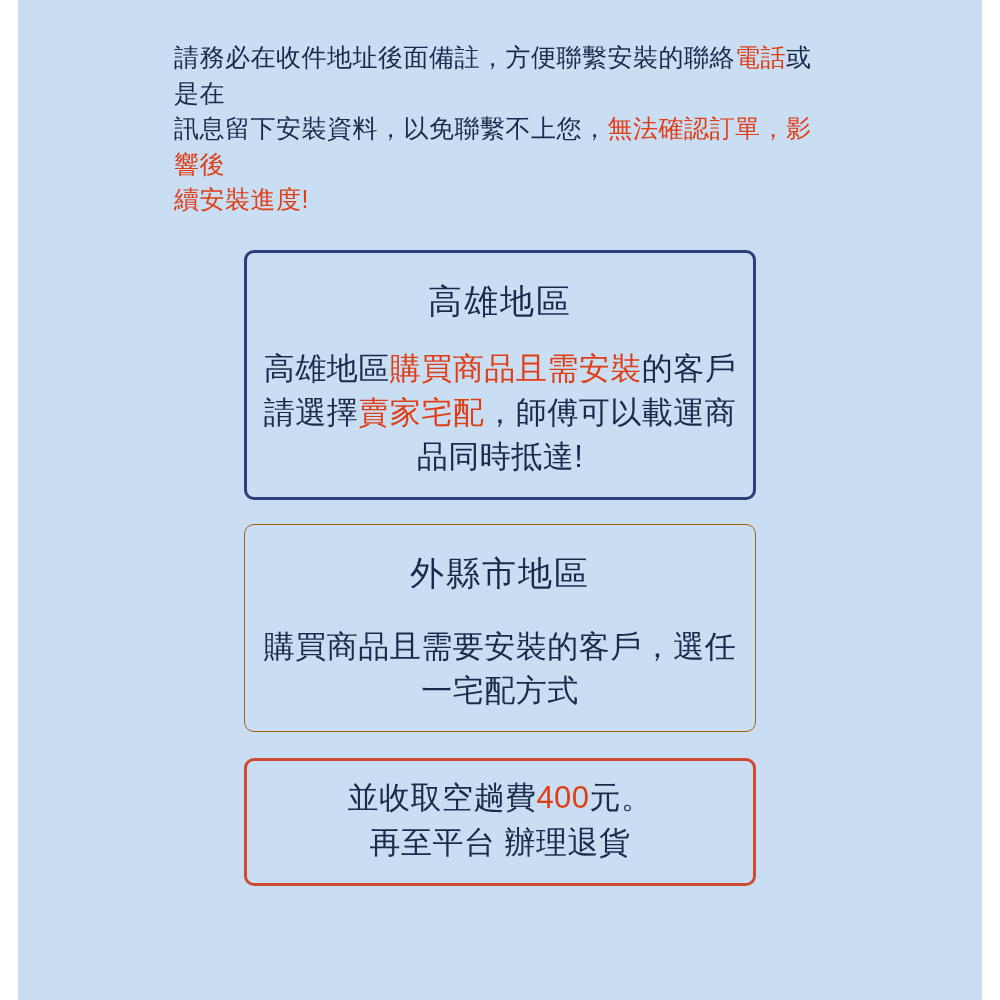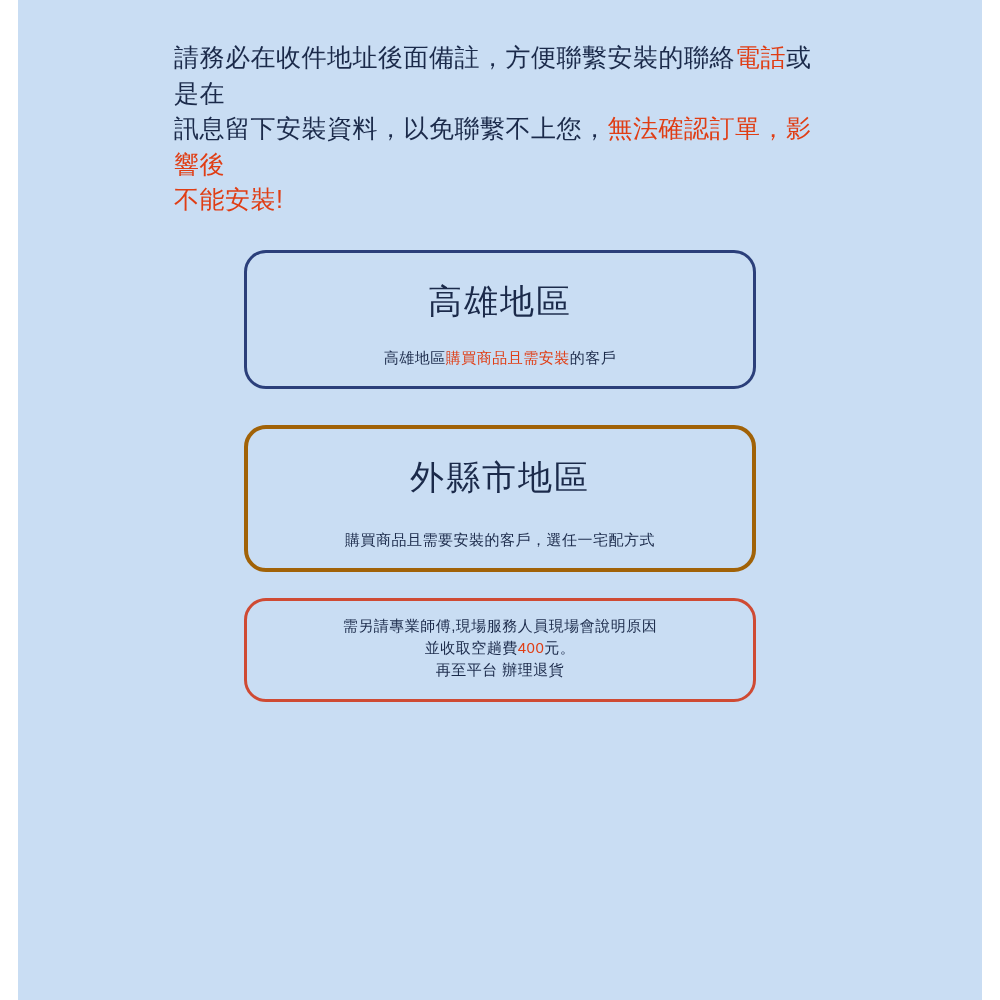--- a/index.html
+++ b/index.html
@@ -46,89 +46,89 @@
     padding: 10px 6px 14px 6px;
     text-align: left;
     font-size: 25px;
     line-height: 1.42;
     color: #1b2a4a;
     letter-spacing: 0.5px;
   }
 
   .box {
     margin: 18px 226px 0 226px;
-    border-radius: 22px;
+    border-radius: 10px;
     background: transparent;
     box-sizing: border-box;
     padding: 14px 12px 18px 12px;
     text-align: center;
   }
   .box.navy { border: 3px solid #2b3f7a; }
-  .box.green { border: 4px solid #a16207; margin-top: 36px; }
+  .box.green { border: 1px solid #a16207; margin-top: 24px; }
   .box.red { border: 3px solid #cf4a33; margin-top: 26px; }
 
   .box-title {
     font-size: 34px;
     color: #1b2a4a;
     margin: 12px 0 22px 0;
     letter-spacing: 2px;
     font-weight: 400;
   }
   .box.green .box-title { margin-bottom: 28px; }
   .box.red .box-title { margin-bottom: 26px; }
 
   .box-body {
-    font-size: 15px;
+    font-size: 31px;
     line-height: 1.42;
     color: #1b2a4a;
     letter-spacing: 0.5px;
   }
   .box.red .box-body { line-height: 1.46; }
 
   .hl-red { color: #e03d14; }
 </style>
 </head>
 <body>
 
 <div id="page">
   <div class="edge left"></div>
   <div class="edge right"></div>
 
   <div class="content">
 
     <div class="notice-top">
       <span>請務必在收件地址後面備註，方便聯繫安裝的聯絡</span><span class="hl-red">電話</span><span>或是在</span><br>
       <span>訊息留下安裝資料，以免聯繫不上您，</span><span class="hl-red">無法確認訂單，影響後</span><br>
-      <span class="hl-red">不能安裝!</span>
+      <span class="hl-red">續安裝進度!</span>
     </div>
 
     <div class="box navy">
       <div class="box-title">高雄地區</div>
       <div class="box-body">
         <div>
           <span>高雄地區</span><span class="hl-red">購買商品且需安裝</span><span>的客戶</span>
+        </div>
+        <div>
+          <span>請選擇</span><span class="hl-red">賣家宅配</span><span>，師傅可以載運商品同時抵達!</span>
         </div>
       </div>
     </div>
 
     <div class="box green">
       <div class="box-title">外縣市地區</div>
       <div class="box-body">
         <div>
           <span>購買商品且需要安裝的客戶，選任一宅配方式</span>
         </div>
       </div>
     </div>
 
     <div class="box red">
       <div class="box-body">
         <div>
-          <span>需另請專業師傅,現場服務人員現場會說明原因</span>
-        </div>
-        <div>
           <span>並收取空趟費</span><span class="hl-red">400</span><span>元。</span>
         </div>
         <div>
           <span>再至平台 辦理退貨</span>
         </div>
       </div>
     </div>
 
   </div>
 </div>

